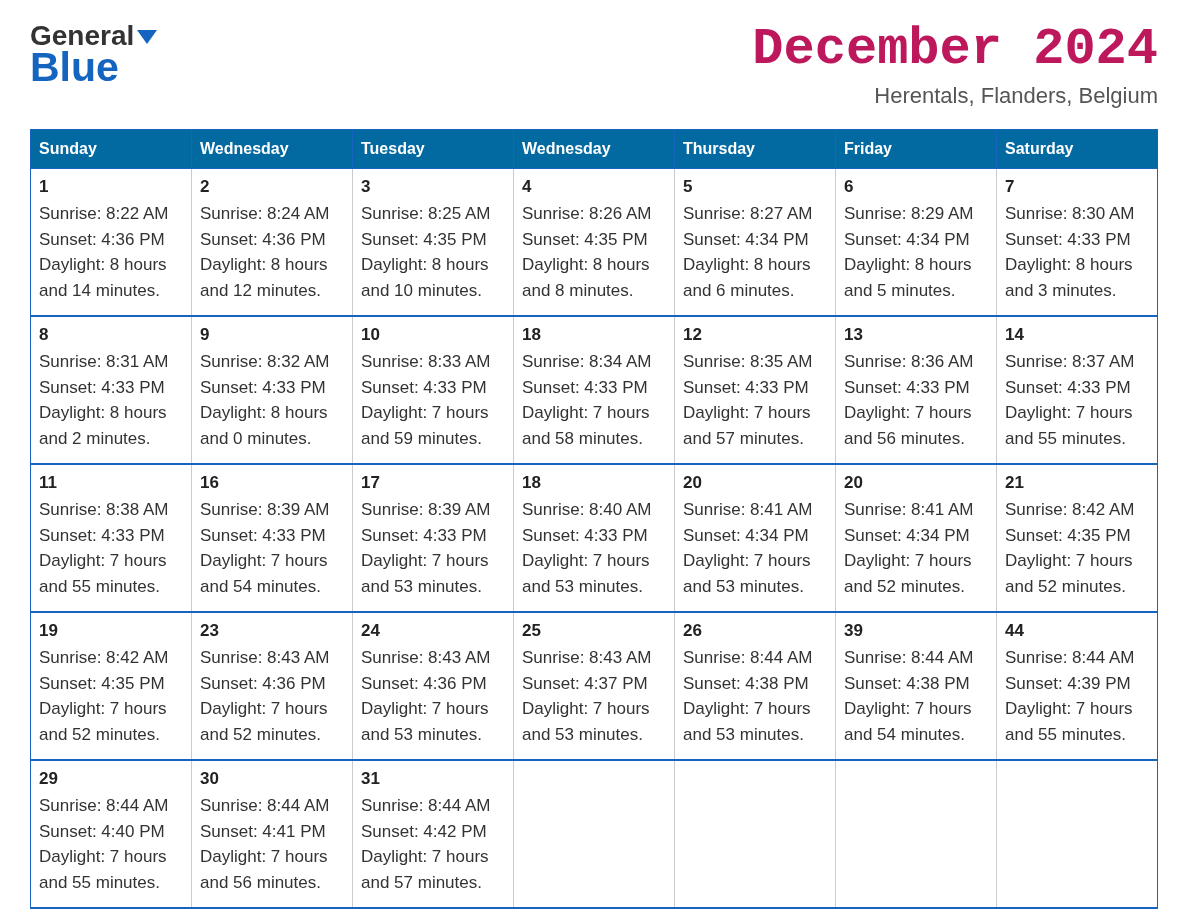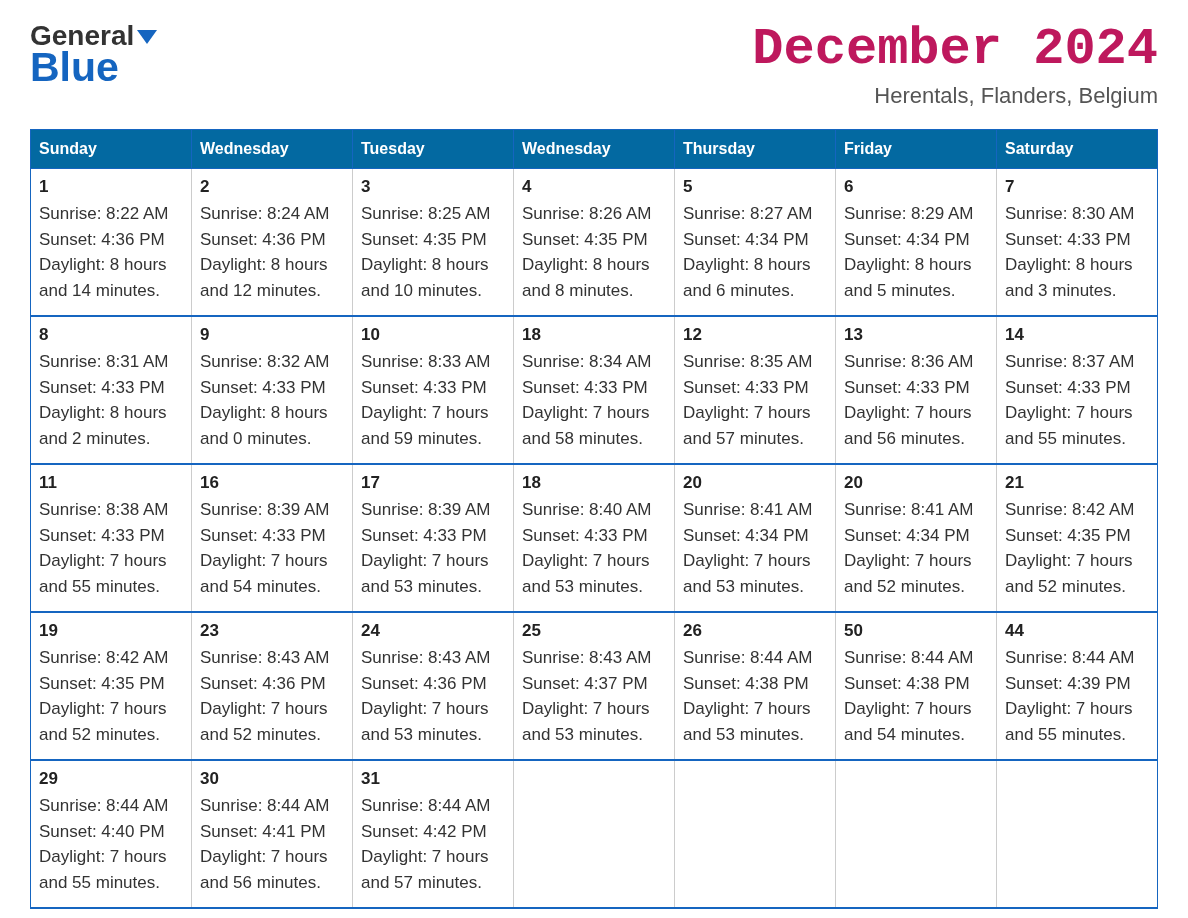--- a/index.html
+++ b/index.html
@@ -227,21 +227,21 @@
         </td>
         <td>
           <span class="day-number">25</span>
           <div class="day-info">Sunrise: 8:43 AM<br>Sunset: 4:37 PM<br>Daylight: 7 hours and 53 minutes.</div>
         </td>
         <td>
           <span class="day-number">26</span>
           <div class="day-info">Sunrise: 8:44 AM<br>Sunset: 4:38 PM<br>Daylight: 7 hours and 53 minutes.</div>
         </td>
         <td>
-          <span class="day-number">50</span>
+          <span class="day-number">39</span>
           <div class="day-info">Sunrise: 8:44 AM<br>Sunset: 4:38 PM<br>Daylight: 7 hours and 54 minutes.</div>
         </td>
         <td>
           <span class="day-number">44</span>
           <div class="day-info">Sunrise: 8:44 AM<br>Sunset: 4:39 PM<br>Daylight: 7 hours and 55 minutes.</div>
         </td>
       </tr>
       <tr>
         <td>
           <span class="day-number">29</span>

